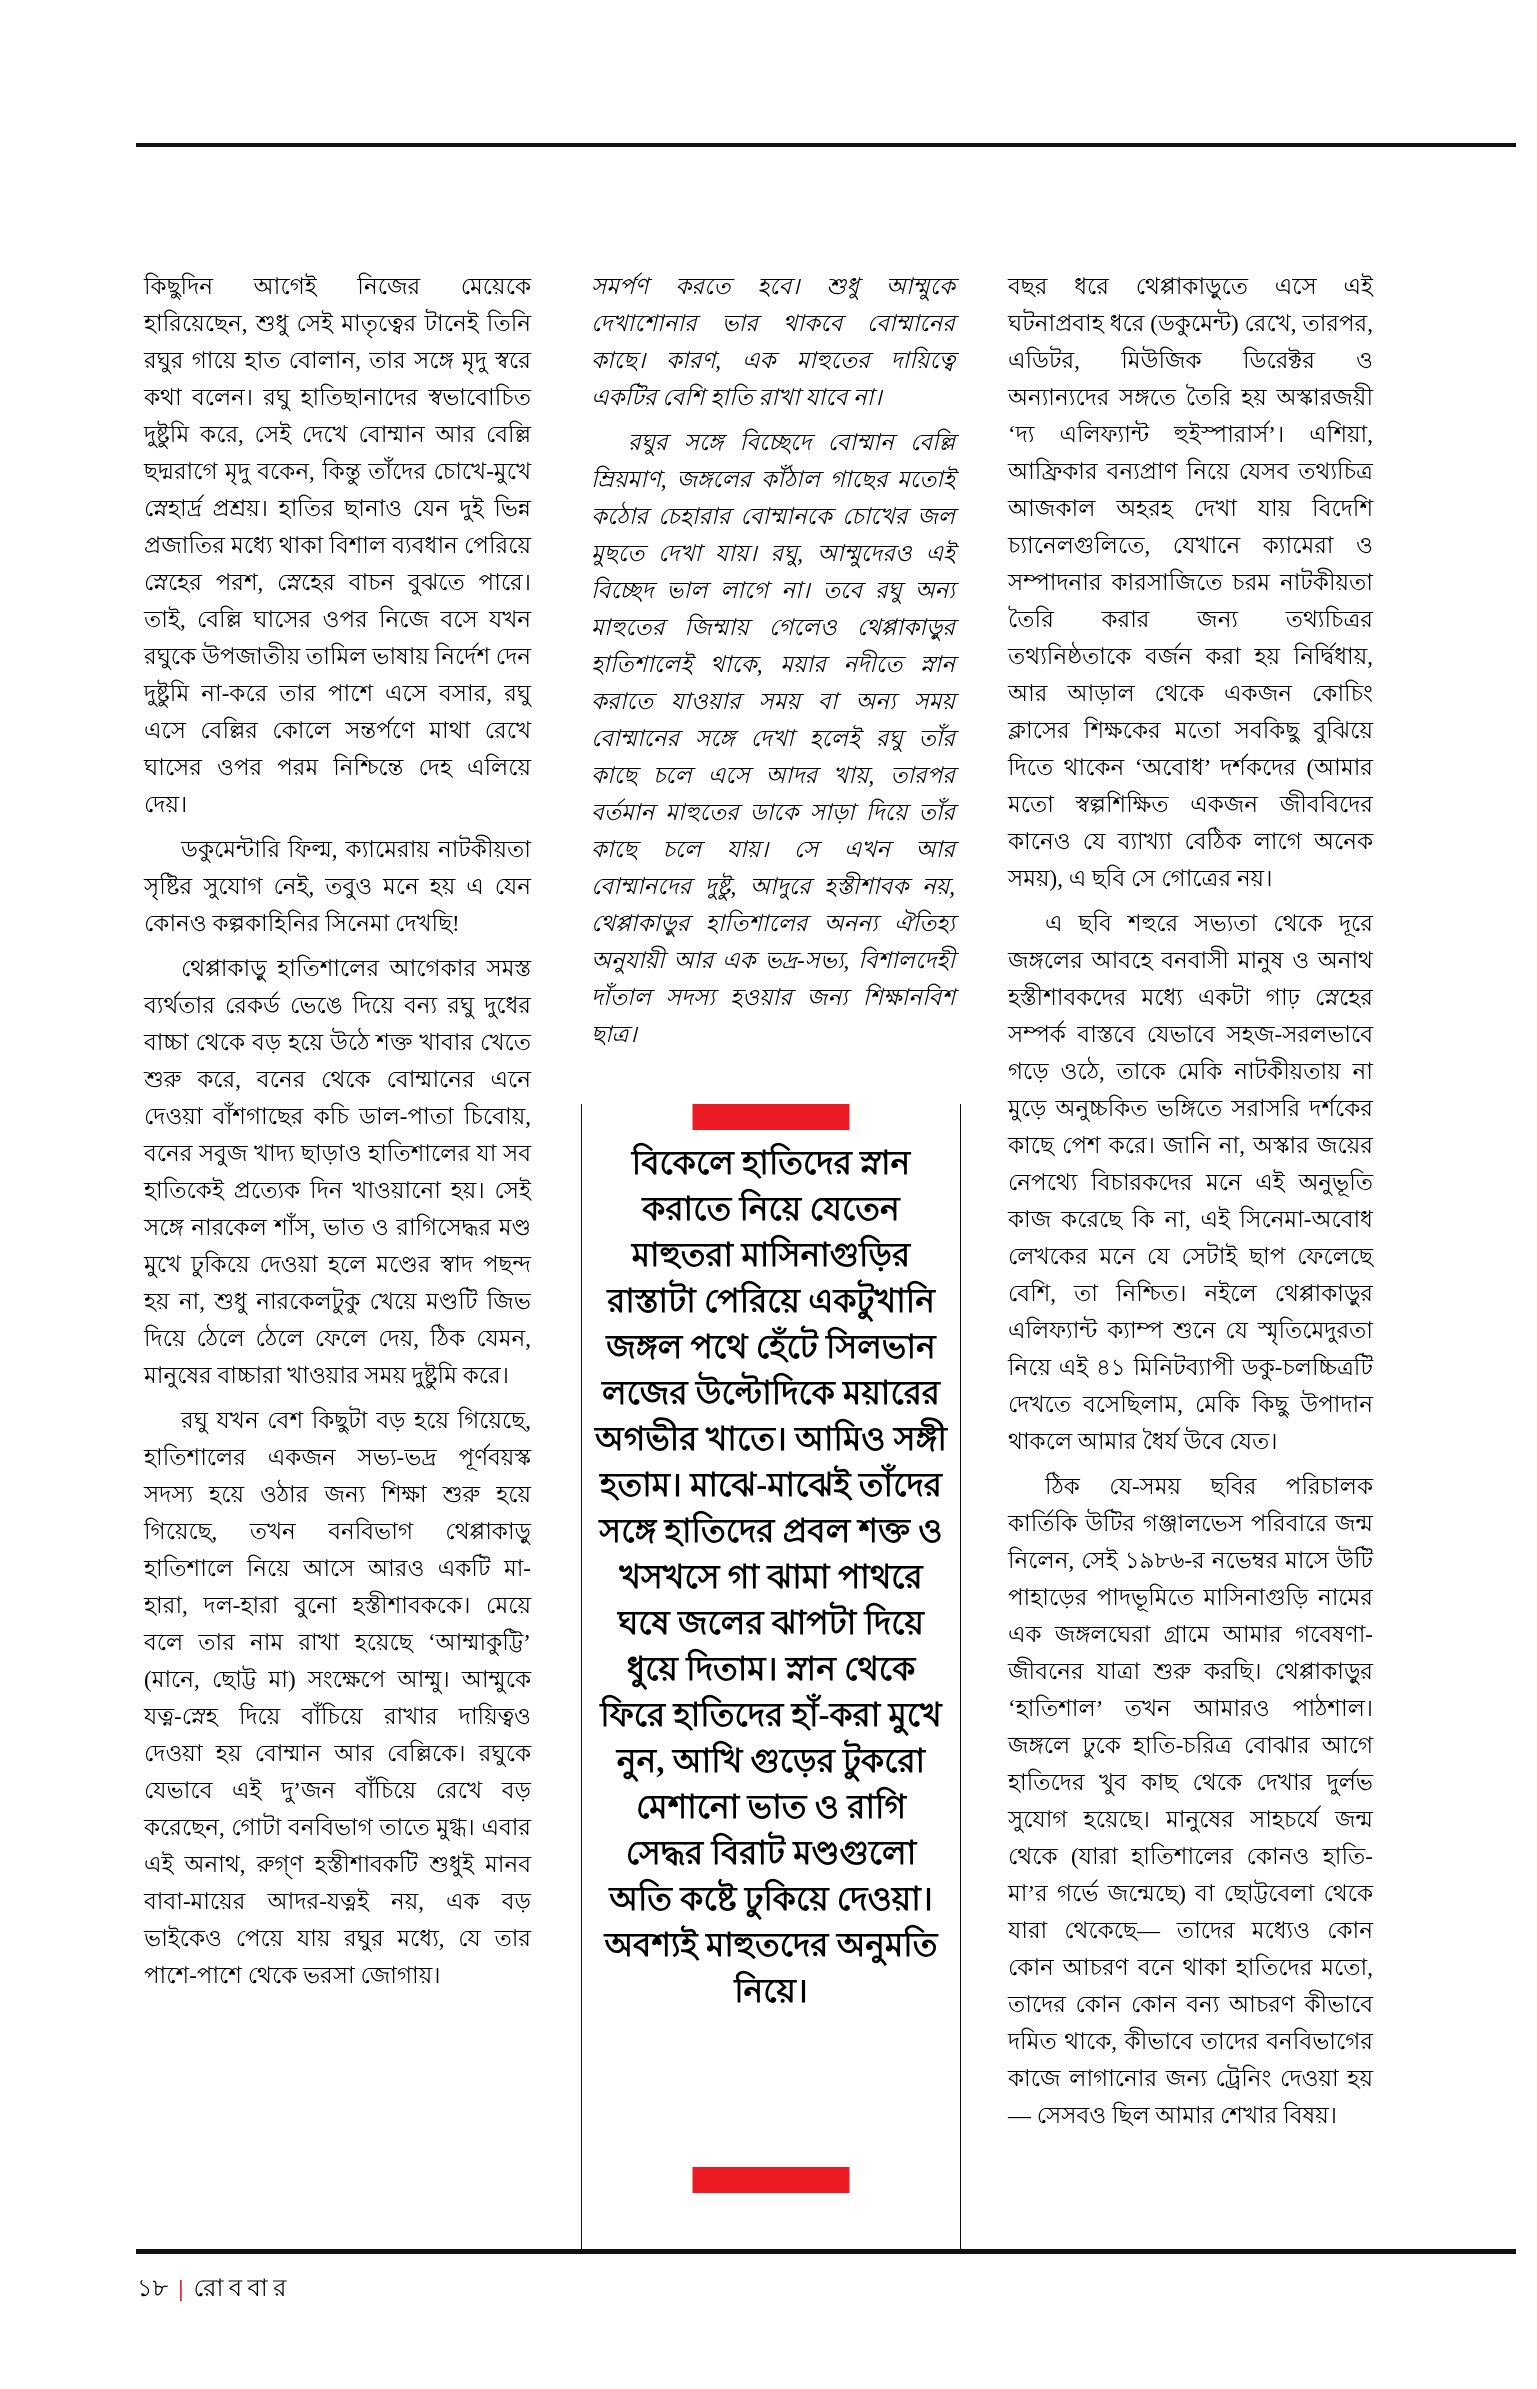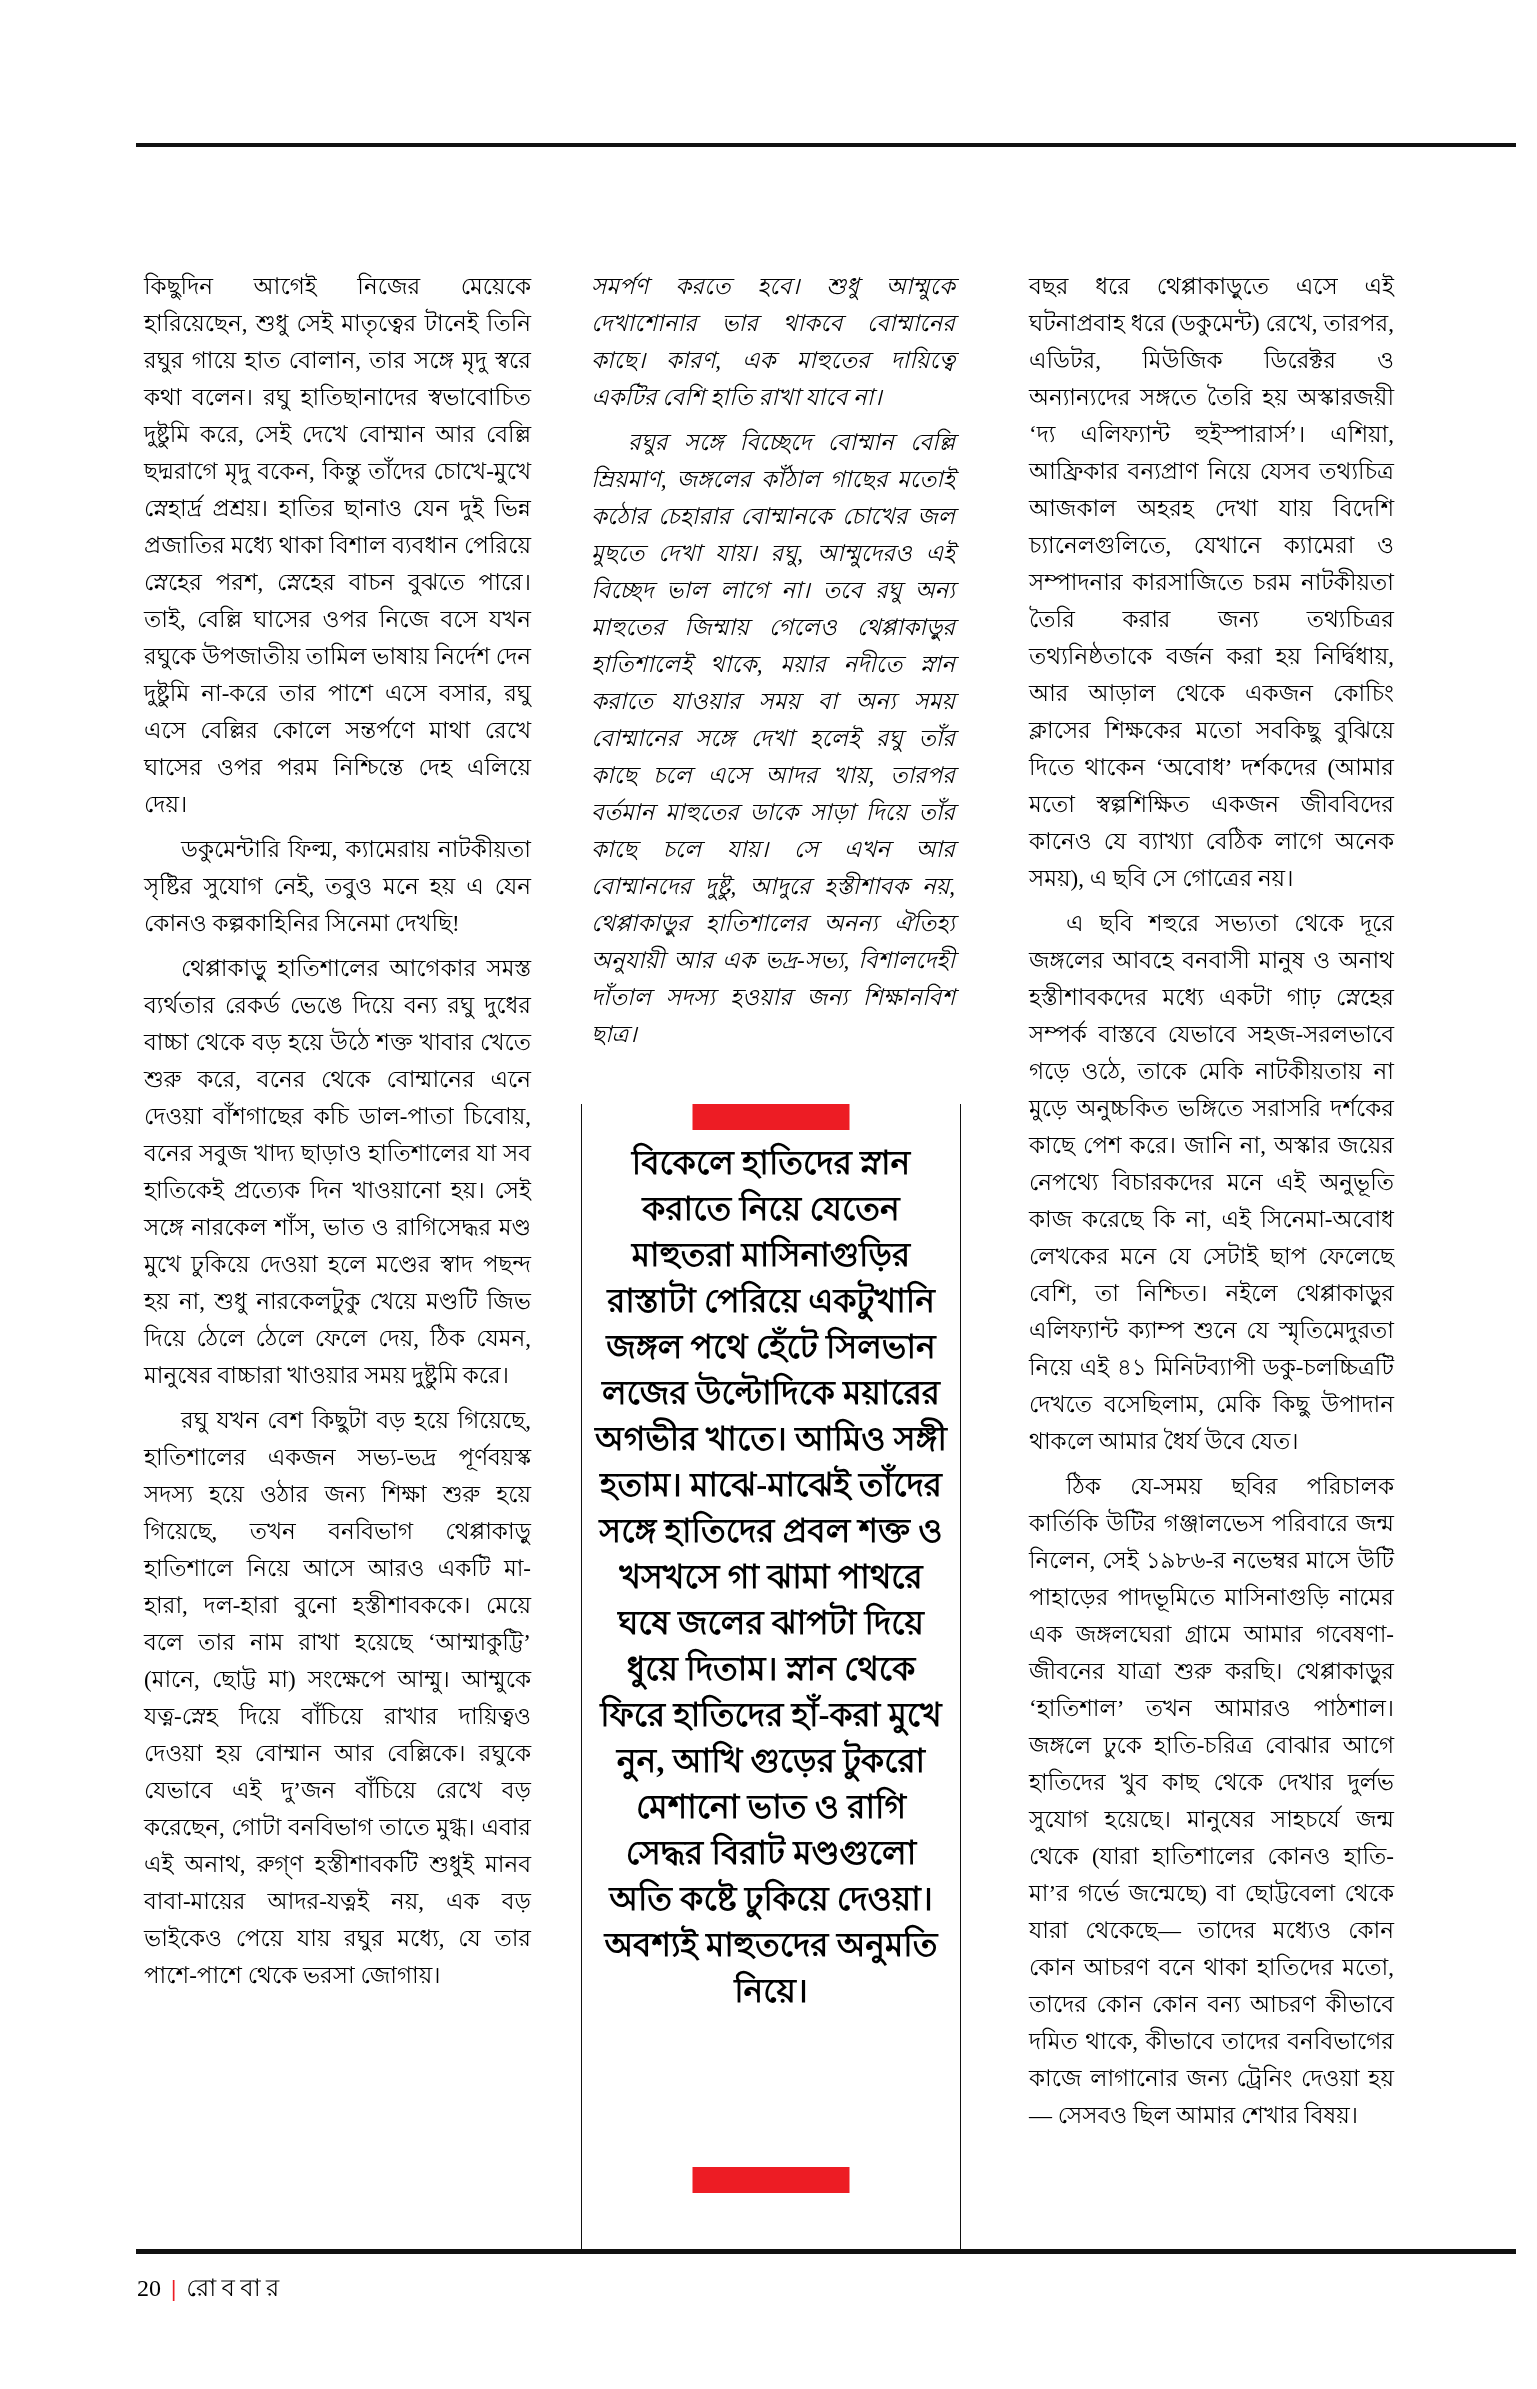--- a/index.html
+++ b/index.html
@@ -7,21 +7,21 @@
     width:1538px;height:2389px;position:relative;background:#ffffff;
     font-family:"Liberation Serif","DejaVu Serif",serif;color:#000;
     overflow:hidden;
   }
   .rule{position:absolute;background:#111;}
   #top-rule{left:136px;top:143px;width:1380px;height:3.9px;}
   #footer-rule{left:136px;top:2249px;width:1380px;height:4.7px;}
   .col{position:absolute;top:260px;font-size:23px;line-height:37px;text-align:justify;}
   #col1{left:136px;width:403px;}
   #col2{left:583px;width:380px;font-style:italic;}
-  #col3{left:1021px;width:381px;}
+  #col3{left:1000px;width:381px;}
   .col p{margin:8px;padding:0;}
   .col p.indent{text-indent:37px;}
   .quote-box{
     position:absolute;left:581px;top:1104px;width:380px;height:1145px;
     border-left:1.6px solid #111;border-right:1.6px solid #111;box-sizing:border-box;
   }
   .red-bar{position:absolute;width:157px;height:25.6px;left:50%;transform:translateX(-50%);}
   #quote-bar-top{top:0;}
   #quote-bar-bottom{top:1063px;}
   .quote-text{
@@ -57,15 +57,15 @@
 
 <div class="quote-box">
   <div class="red-bar" id="quote-bar-top" style="background: rgb(237, 28, 36);"></div>
   <div class="quote-text">বিকেলে হাতিদের স্নান করাতে নিয়ে যেতেন মাহুতরা মাসিনাগুড়ির রাস্তাটা পেরিয়ে একটুখানি জঙ্গল পথে হেঁটে সিলভান লজের উল্টোদিকে ময়ারের অগভীর খাতে। আমিও সঙ্গী হতাম। মাঝে-মাঝেই তাঁদের সঙ্গে হাতিদের প্রবল শক্ত ও খসখসে গা ঝামা পাথরে ঘষে জলের ঝাপটা দিয়ে ধুয়ে দিতাম। স্নান থেকে ফিরে হাতিদের হাঁ-করা মুখে নুন, আখি গুড়ের টুকরো মেশানো ভাত ও রাগি সেদ্ধর বিরাট মণ্ডগুলো অতি কষ্টে ঢুকিয়ে দেওয়া। অবশ্যই মাহুতদের অনুমতি নিয়ে।</div>
   <div class="red-bar" id="quote-bar-bottom" style="background: rgb(237, 28, 36);"></div>
 </div>
 
 <div class="rule" id="footer-rule"></div>
 
 <div class="footer">
-  <span>20</span><span class="sep" style="color: rgb(237, 28, 36);">|</span><span class="mag">রোববার</span>
+  <span>১৮</span><span class="sep" style="color: rgb(237, 28, 36);">|</span><span class="mag">রোববার</span>
 </div>
 
 
 </body></html>

